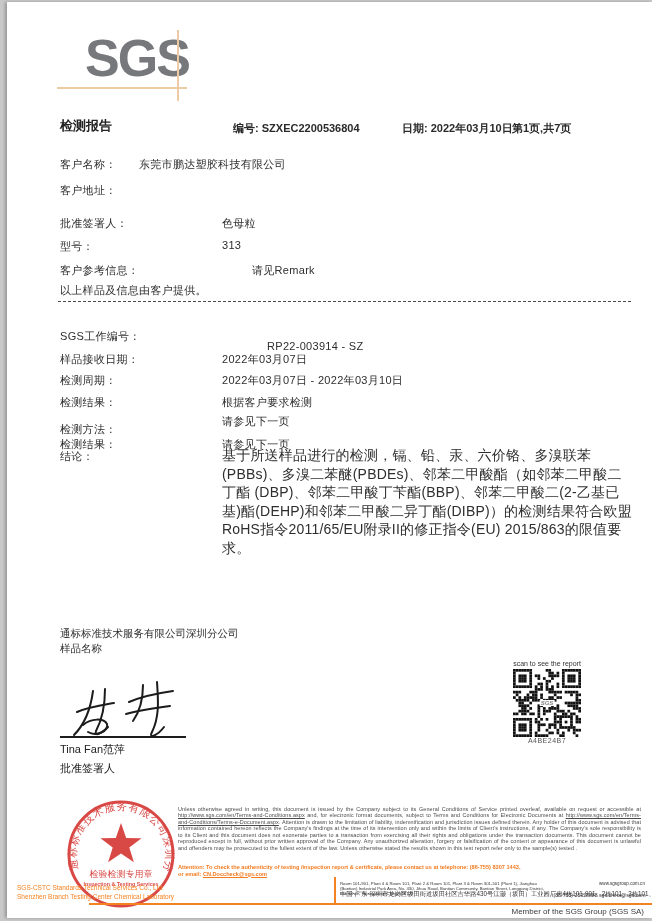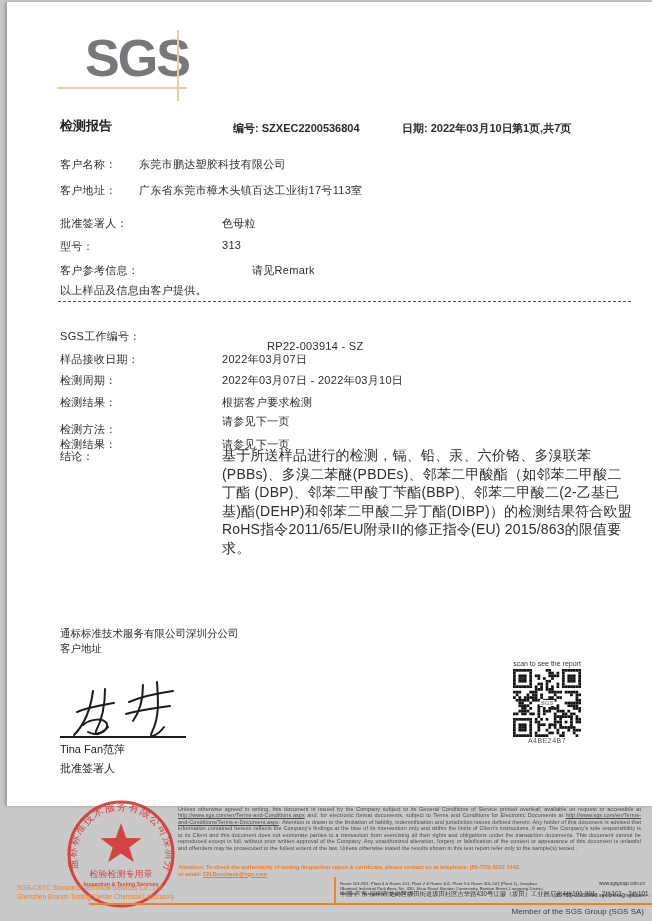--- a/index.html
+++ b/index.html
@@ -1,17 +1,17 @@
 <!DOCTYPE html>
 <html><head>
 <meta charset="utf-8">
 <style>
   html,body{margin:0;padding:0;background:#c9c9c9;font-family:"Liberation Sans","DejaVu Sans",sans-serif;}
   #stage{position:relative;width:652px;height:921px;background:#c9c9c9;overflow:hidden;}
-  #page{position:absolute;left:7px;top:2px;width:645px;height:804px;background:#ffffff;box-shadow:-2px 0 3px rgba(0,0,0,.25);}
+  #page{position:absolute;left:7px;top:2px;width:645px;height:916px;background:#ffffff;box-shadow:-2px 0 3px rgba(0,0,0,.25);}
   .abs{position:absolute;white-space:nowrap;}
   .l{position:absolute;font-size:11px;color:#2e2e2e;white-space:nowrap;letter-spacing:.3px;}
   #logo-text{position:absolute;left:78px;top:30px;font-size:52px;font-weight:bold;color:#77787b;letter-spacing:-2px;line-height:1;}
   .tan{position:absolute;background:#eccba4;}
   #title{position:absolute;left:53px;top:115px;font-size:13px;font-weight:bold;color:#222;}
   .meta{position:absolute;font-size:11px;font-weight:600;color:#2a2a2a;white-space:nowrap;}
   #dash-sep{position:absolute;left:51px;top:299px;width:575px;height:1px;
     background:repeating-linear-gradient(to right,#4a4a4a 0 3px,transparent 3px 5px);}
   #conclusion-text{position:absolute;left:215px;top:444px;width:412px;font-size:14px;line-height:18.5px;color:#2e2e2e;letter-spacing:.2px;}
   
@@ -59,21 +59,20 @@
     </div>
     <div class="meta" style="left:395px;top:119px;">
       <span>日期:</span>
       <span>2022年03月10日</span>
     </div>
     <div class="meta" style="left:505px;top:119px;">第1页,共7页</div>
 
     <span class="l" style="left:53px;top:155px;">客户名称：</span>
     <span class="l" style="left:132px;top:155px;">东莞市鹏达塑胶科技有限公司</span>
     <span class="l" style="left:53px;top:181px;">客户地址：</span>
-    <span class="l" style="left:132px;top:181px;">广东省东莞市樟木头镇百达工业街17号113室</span>
 
     <span class="l" style="left:53px;top:214px;">批准签署人：</span>
     <span class="l" style="left:215px;top:214px;">色母粒</span>
     <span class="l" style="left:53px;top:237px;">型号：</span>
     <span class="l" style="left:215px;top:237px;">313</span>
     <span class="l" style="left:53px;top:261px;">客户参考信息：</span>
     <span class="l" style="left:215px;top:261px;margin-left:30px;">请见Remark</span>
     <span class="l" style="left:53px;top:281px;">以上样品及信息由客户提供。</span>
 
     <div id="dash-sep"></div>
@@ -89,21 +88,21 @@
     <span class="l" style="left:53px;top:420px;">检测方法：</span>
     <span class="l" style="left:215px;top:412px;">请参见下一页</span>
     <span class="l" style="left:53px;top:435px;">检测结果：</span>
     <span class="l" style="left:215px;top:435px;">请参见下一页</span>
 
     <span class="l" style="left:53px;top:447px;">结论：</span>
     <div id="conclusion-text">基于所送样品进行的检测，镉、铅、汞、六价铬、多溴联苯(PBBs)、多溴二苯醚(PBDEs)、邻苯二甲酸酯（如邻苯二甲酸二丁酯 (DBP)、邻苯二甲酸丁苄酯(BBP)、邻苯二甲酸二(2-乙基已基)酯(DEHP)和邻苯二甲酸二异丁酯(DIBP)）的检测结果符合欧盟RoHS指令2011/65/EU附录II的修正指令(EU) 2015/863的限值要求。</div>
 
     <div id="sig-company">
       <div>通标标准技术服务有限公司深圳分公司</div>
-      <div>客户地址</div>
+      <div>样品名称</div>
     </div>
     <svg class="abs" style="left:56px;top:678px;" width="122" height="60" viewBox="0 0 122 60">
       <g fill="none" stroke="#1c1c1c" stroke-width="2" stroke-linecap="round">
         <path d="M14,32 C26,27 40,25 51,23"></path>
         <path d="M30,11 C28,26 23,43 11,55"></path>
         <path d="M42,9 C42,24 40,38 33,51 C31,57 38,54 45,47"></path>
         <path d="M20,45 C28,38 41,38 44,44 C46,51 33,57 25,52"></path>
         <path d="M66,22 C80,16 96,13 110,11"></path>
         <path d="M80,5 C80,18 77,31 70,41"></path>
         <path d="M94,2 C95,18 97,36 89,52 C85,60 95,55 101,47"></path>

